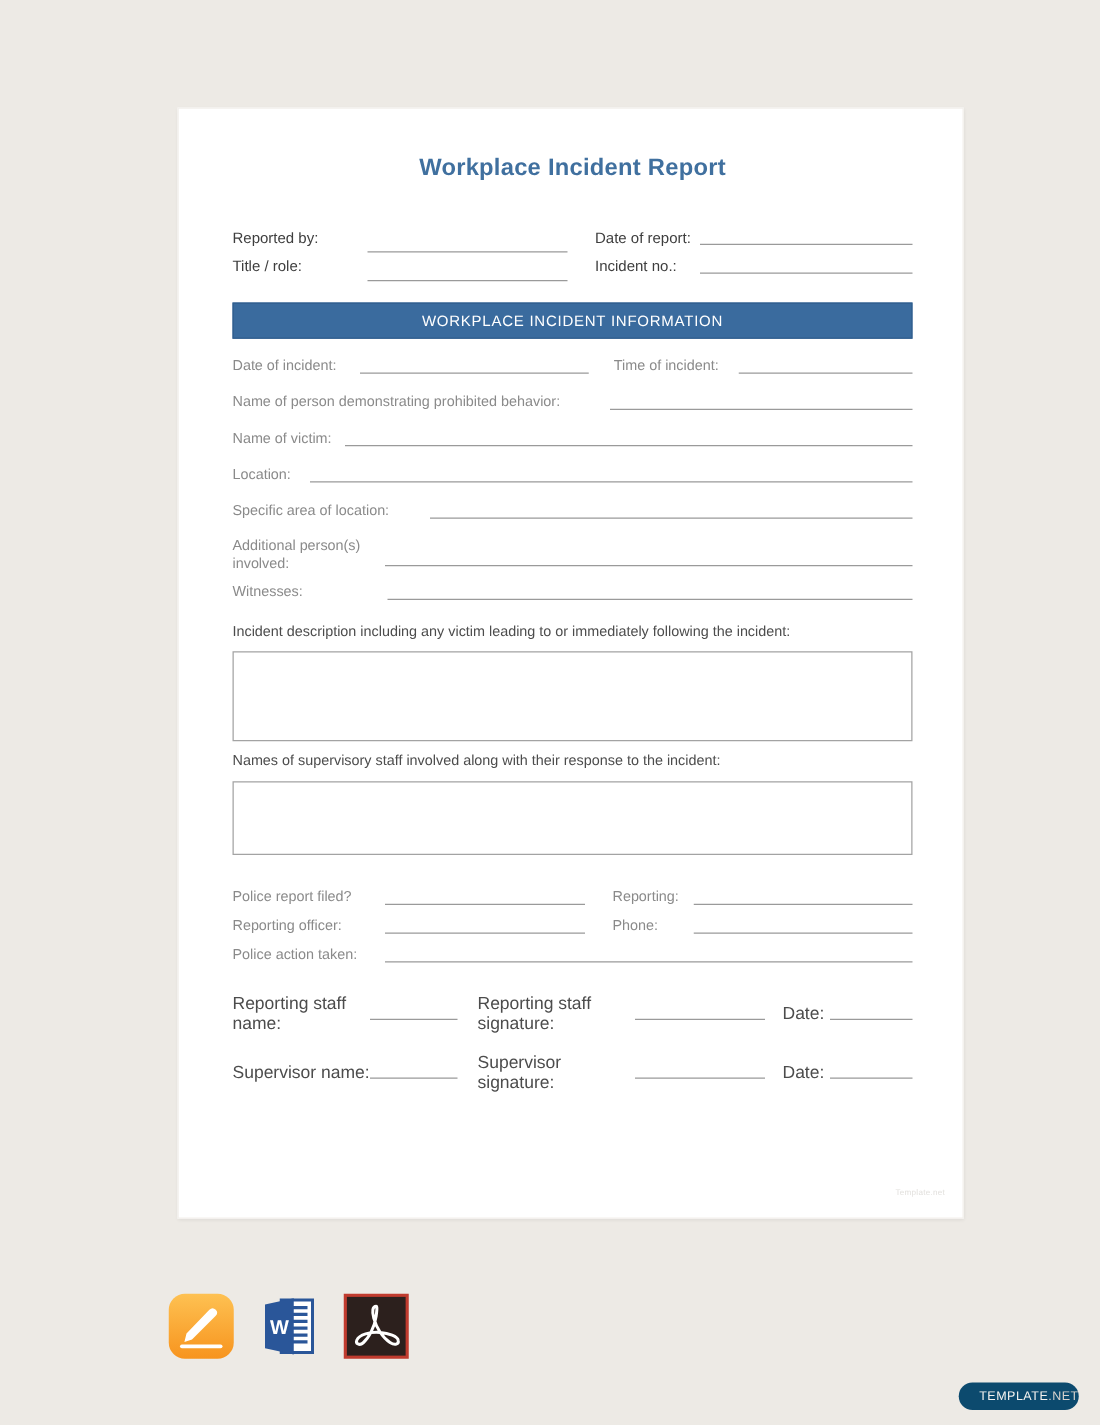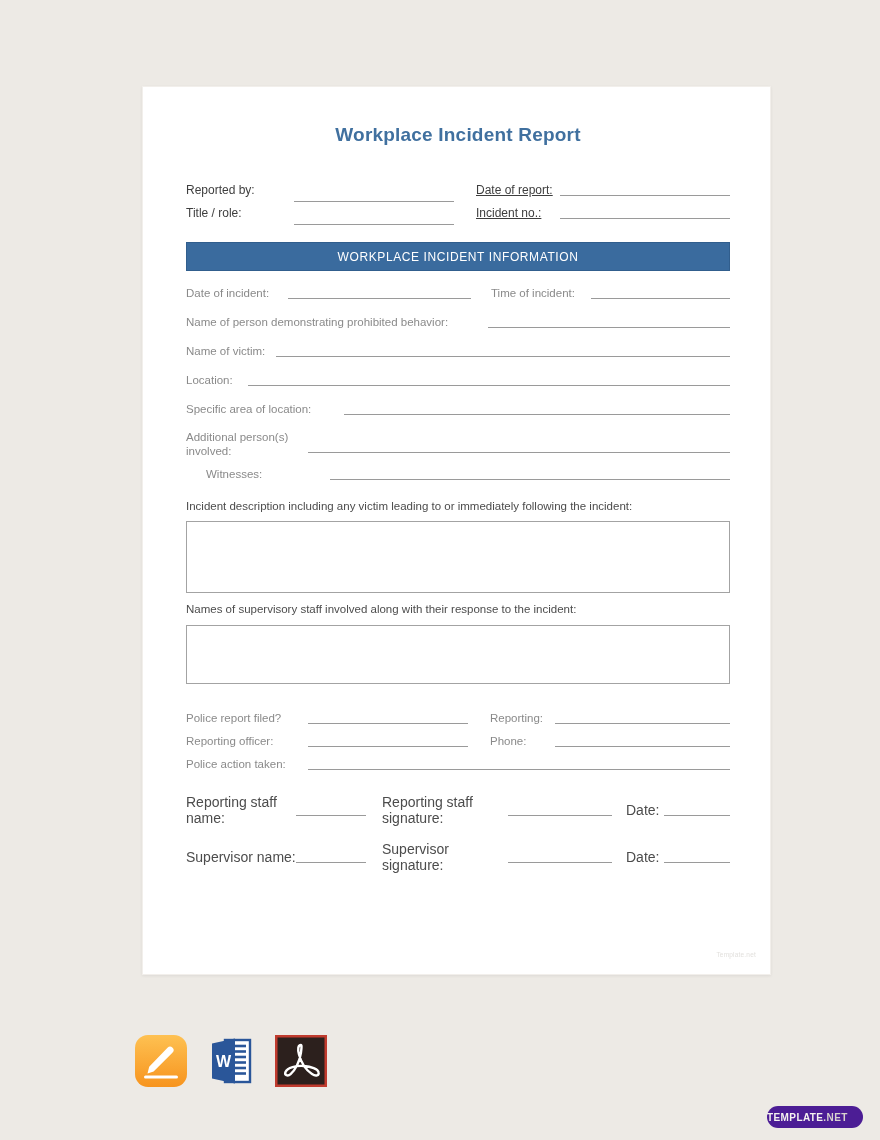--- a/index.html
+++ b/index.html
@@ -22,35 +22,35 @@
   }
   
   .line{flex:1;border-bottom:1px solid #9a9a9a;height:1px;transform:translateY(5px);}
   .line.fixed{flex:none;}
   
   .top-rows{margin-top:32px;}
   .row2{display:flex;height:23px;align-items:center;}
   .r2l{width:268px;display:flex;align-items:flex-end;}
   .r2r{flex:1;margin-left:22px;display:flex;align-items:center;}
   .lbl-dark{font-size:12px;color:#3e3e3e;flex:none;}
-  .w108{width:108px;}.w84{width:84px;text-decoration:underline;}
+  .w108{width:108px;}.w84{width:84px;}
   
   .section-bar{
     margin-top:18px;height:29px;background:#3a6b9e;border:1px solid #315e8d;
     box-sizing:border-box;display:flex;align-items:center;justify-content:center;
     color:#ffffff;font-size:12px;letter-spacing:.6px;
   }
   
   .info{margin-top:7px;}
   .irow{display:flex;height:29px;align-items:center;}
   .lbl-gray{font-size:11.5px;color:#8a8a8a;flex:none;}
   .icl{width:285px;display:flex;align-items:center;}
   .icr{flex:1;margin-left:20px;display:flex;align-items:center;}
   .w102{width:102px;}.w100{width:100px;}.w302{width:302px;}.w90{width:90px;}
-  .w62{width:62px;}.w158{width:158px;}.w124{width:124px;margin-left:20px;}
+  .w62{width:62px;}.w158{width:158px;}.w124{width:124px;}
   .irow-tall{display:flex;height:36px;align-items:flex-end;}
   .irow-tall .multi{width:122px;font-size:11.5px;color:#8a8a8a;line-height:14px;padding-bottom:1px;}
   .irow-tall .line{transform:none;margin-bottom:6px;}
   
   .lbl-desc{display:block;margin-top:12px;font-size:11.5px;color:#4c4c4c;height:15px;}
   .bigbox{margin-top:6px;border:1px solid #a3a3a3;background:#fff;}
   .box1{height:70px;}
   .lbl-desc2{display:block;margin-top:10px;font-size:11.5px;color:#4c4c4c;height:15px;}
   .box2{margin-top:7px;height:57px;}
   
@@ -72,23 +72,23 @@
     position:absolute;right:14px;top:864px;
     font-size:6.5px;color:#e2e0dd;letter-spacing:.2px;
   }
   
   .fmt-icons{position:absolute;left:134px;top:1034px;display:flex;gap:16px;align-items:center;}
   .fmt-icon{width:54px;height:54px;}
   .fmt-icon svg{display:block;}
   
   .badge{
     position:absolute;left:767px;top:1106px;width:96px;height:22px;
-    background:#4c1d95;border-radius:11px;
-    display:flex;align-items:center;justify-content:flex-start;
-    font-size:10px;font-weight:bold;letter-spacing:.4px;
+    background:#0c4a6e;border-radius:11px;
+    display:flex;align-items:center;justify-content:flex-end;
+    font-size:10px;font-weight:normal;letter-spacing:.4px;
   }
   .badge .b1{color:#f4f2ef;}
   .badge .b2{color:#d8d3ce;}
 </style>
 </head>
 <body>
 
 <div class="page">
 
   <h1 class="doc-title">Workplace Incident Report</h1>

